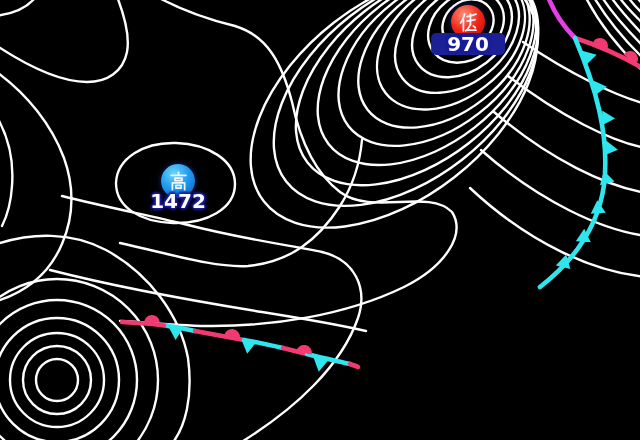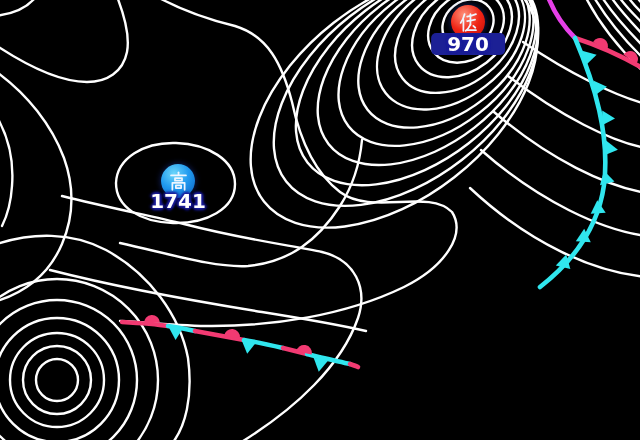--- a/index.html
+++ b/index.html
@@ -102,21 +102,21 @@
   <div class="pcenter" id="pc-high">
     <div class="pc-ball high" title="高">
       <svg class="glyph" viewBox="0 0 24 24">
         <path d="M12,1.5 L12,4.5"></path>
         <path d="M3.5,5 L20.5,5"></path>
         <path d="M8,8 L16,8 L16,11 L8,11 Z"></path>
         <path d="M5,21.5 L5,13.5 L19,13.5 L19,21.5"></path>
         <path d="M9,16.5 L15,16.5 L15,19.5 L9,19.5 Z"></path>
       </svg>
     </div>
-    <div class="pc-value">1741</div>
+    <div class="pc-value">1472</div>
   </div>
 
   <div class="pcenter" id="pc-low1">
     <div class="pc-ball low" title="低">
       <svg class="glyph" viewBox="0 0 24 24">
         <path d="M7.5,2.5 C6.5,6.5 5.2,9.5 3,12.5"></path>
         <path d="M6.2,9 L6.2,21.5"></path>
         <path d="M10.5,5.2 C14,4.6 17.5,3.6 20.5,2.5"></path>
         <path d="M14.2,2.5 L14.2,14.5"></path>
         <path d="M10.5,10.5 C13.5,10 16.5,9.4 19.5,8.8"></path>

